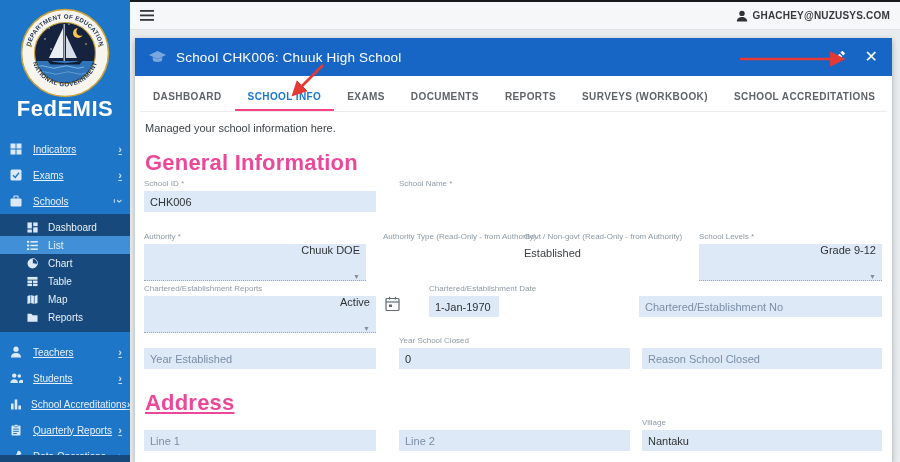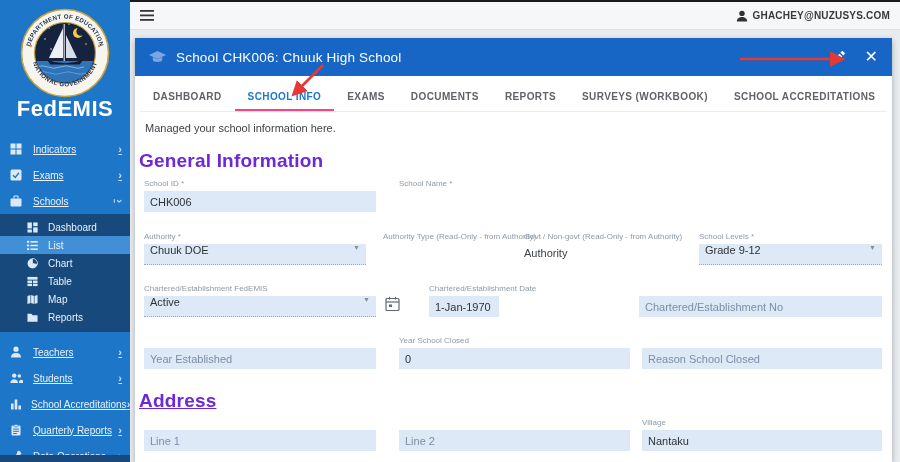--- a/index.html
+++ b/index.html
@@ -34,28 +34,28 @@
   .modal-header { position:absolute; top:0; left:0; right:0; height:38px; background:#1766c5; display:flex; align-items:center; padding:0 14px; }
   .modal-title { color:#fff; font-size:13.5px; margin-left:10px; flex:1; letter-spacing:.2px; }
   .hicon { display:flex; align-items:center; cursor:pointer; }
   .close-x { color:#fff; font-size:16px; margin-left:20px; cursor:pointer; line-height:1; }
 
   .tabs { position:absolute; top:46px; left:5px; right:5px; height:28px; display:flex; border-bottom:1px solid #ececec; }
   .tab { padding:0 13px; line-height:26px; font-size:10px; font-weight:bold; letter-spacing:.4px; color:#5f6368; cursor:pointer; white-space:nowrap; }
   .tab.active { color:#1976d2; border-bottom:2px solid #ff4081; }
 
   .desc { position:absolute; left:10px; top:84px; font-size:11px; color:#3e4347; }
-  .h2 { position:absolute; left:4px; font-size:19px; font-weight:bold; color:#6d28d9; letter-spacing:.2px; }
+  .h2 { position:absolute; left:10px; font-size:22px; font-weight:bold; color:#ec4899; letter-spacing:.2px; }
   #gi-heading { top:112px; } #addr-heading { top:352px;text-decoration:underline; }
 
   .fld { position:absolute; }
   .flabel { display:block; font-size:8px; color:#8f9aa5; height:8px; margin-bottom:4px; white-space:nowrap; }
   .tinput { display:block; width:100%; height:21px; background:#dde9f6; border:none; outline:none; font:11px "Liberation Sans","DejaVu Sans",sans-serif; color:#2f3336; padding:4px 6px; }
   .tinput::placeholder { color:#7c8ea6; opacity:1; }
-  .selectbox { height:21px; background:#dde9f6; border-bottom:1px dotted #9aa7b5; display:flex; align-items:flex-start; justify-content:space-between; padding:0 6px; font-size:11px; color:#2f3336; cursor:pointer; }
+  .selectbox { height:37px; background:#dde9f6; border-bottom:1px dotted #9aa7b5; display:flex; align-items:flex-end; justify-content:space-between; padding:0 6px; font-size:11px; color:#2f3336; cursor:pointer;flex-direction:column; }
   .caret { font-size:7px; color:#8a8f96; }
   .rovalue { font-size:11px; color:#3c4348; padding-top:3px; }
   .calbtn { position:absolute; left:250px; top:258px; cursor:pointer; }
 
   
   .arrow { position:absolute; z-index:10; pointer-events:none; }
   #arrow-edit { left:608px; top:50px; }
   #arrow-tab { left:146px; top:60px; }
 </style>
 </head>
@@ -332,32 +332,32 @@
       <div class="selectbox">
         <span>Chuuk DOE</span>
         <span class="caret">▼</span>
       </div>
     </div>
     <div class="fld" style="left:248px; top:194px; width:150px;">
       <span class="flabel">Authority Type (Read-Only - from Authority)</span>
     </div>
     <div class="fld" style="left:389px; top:194px; width:170px;">
       <span class="flabel">Govt / Non-govt (Read-Only - from Authority)</span>
-      <div class="rovalue">Authority</div>
+      <div class="rovalue">Established</div>
     </div>
     <div class="fld" style="left:564px; top:194px; width:183px;">
       <span class="flabel">School Levels *</span>
       <div class="selectbox">
         <span>Grade 9-12</span>
         <span class="caret">▼</span>
       </div>
     </div>
 
     <div class="fld" style="left:9px; top:246px; width:232px;">
-      <span class="flabel">Chartered/Establishment FedEMIS</span>
+      <span class="flabel">Chartered/Establishment Reports</span>
       <div class="selectbox">
         <span>Active</span>
         <span class="caret">▼</span>
       </div>
     </div>
     <span class="calbtn">
       <svg width="15" height="16" viewBox="0 0 15 16" fill="none" stroke="#5f6a75" stroke-width="1.2">
           <rect x="1" y="2.5" width="13" height="12" rx="1"></rect>
           <line x1="1" y1="6" x2="14" y2="6"></line>
           <line x1="4.5" y1="0.8" x2="4.5" y2="3.5"></line>

